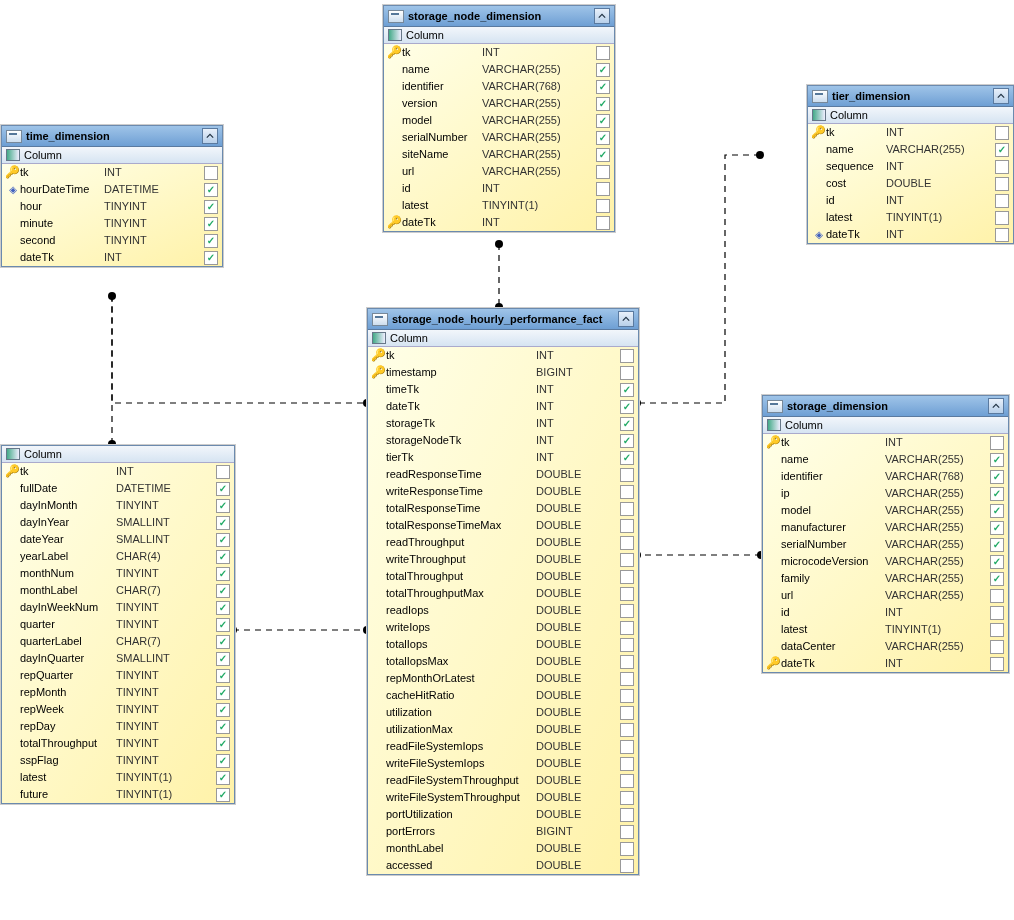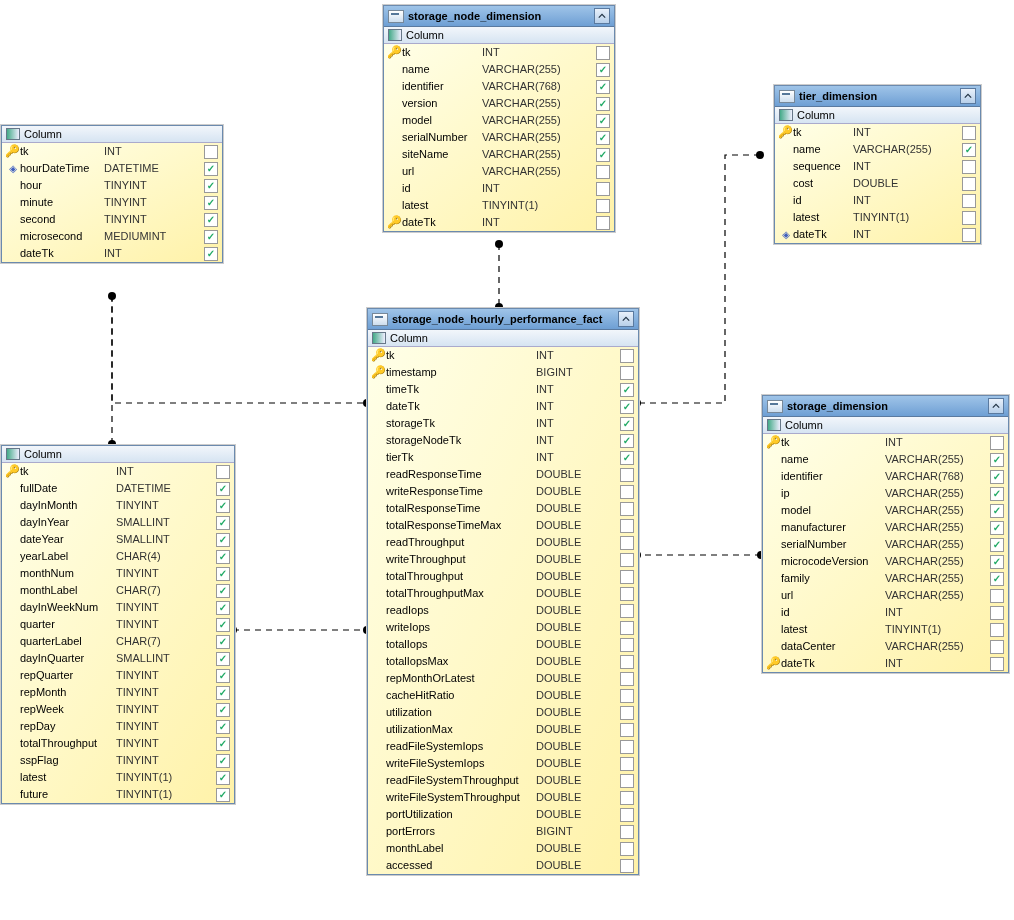--- a/index.html
+++ b/index.html
@@ -48,20 +48,29 @@
 
 <path d="M761,555 L700,555 L700,555 L637,555" stroke="#000" stroke-width="1.2" stroke-dasharray="6,5" fill="none"></path>
 <circle cx="761" cy="555" r="4" fill="#000"></circle>
 <circle cx="637" cy="555" r="4" fill="#000"></circle>
 
 <path d="M112,444 L112,296" stroke="#000" stroke-width="1.2" stroke-dasharray="6,5" fill="none"></path>
 <circle cx="112" cy="444" r="4" fill="#000"></circle>
 </svg>
 
 <div class="tbl" id="t-time" style="left:1px;top:125px;width:220px">
+    <div class="hdr">
+      <span class="ico"></span>
+      <span class="ttl">time_dimension</span>
+      <span class="btn">
+        <svg viewBox="0 0 10 10">
+          <path d="M1,7 L5,3 L9,7" stroke="#234" stroke-width="1.5" fill="none"></path>
+        </svg>
+      </span>
+    </div>
     <div class="sub">
       <span class="cico"></span>
       <span>Column</span>
     </div>
     <div class="rows">
       <div class="row">
         <span class="rk">
           <span class="key">🔑</span>
         </span>
         <span class="rn" style="width:84px">tk</span>
@@ -89,27 +98,20 @@
         <span class="rk"></span>
         <span class="rn" style="width:84px">minute</span>
         <span class="rt">TINYINT</span>
         <span class="sp"></span>
         <span class="cb on"></span>
       </div>
       <div class="row">
         <span class="rk"></span>
         <span class="rn" style="width:84px">second</span>
         <span class="rt">TINYINT</span>
-        <span class="sp"></span>
-        <span class="cb on"></span>
-      </div>
-      <div class="row">
-        <span class="rk"></span>
-        <span class="rn" style="width:84px">microsecond</span>
-        <span class="rt">MEDIUMINT</span>
         <span class="sp"></span>
         <span class="cb on"></span>
       </div>
       <div class="row">
         <span class="rk"></span>
         <span class="rn" style="width:84px">dateTk</span>
         <span class="rt">INT</span>
         <span class="sp"></span>
         <span class="cb on"></span>
       </div>
@@ -206,21 +208,21 @@
         <span class="rk">
           <span class="key">🔑</span>
         </span>
         <span class="rn" style="width:80px">dateTk</span>
         <span class="rt">INT</span>
         <span class="sp"></span>
         <span class="cb"></span>
       </div>
     </div>
   </div>
-<div class="tbl" id="t-tier" style="left:774px;top:85px;width:205px">
+<div class="tbl" id="t-tier" style="left:807px;top:85px;width:205px">
     <div class="hdr">
       <span class="ico"></span>
       <span class="ttl">tier_dimension</span>
       <span class="btn">
         <svg viewBox="0 0 10 10">
           <path d="M1,7 L5,3 L9,7" stroke="#234" stroke-width="1.5" fill="none"></path>
         </svg>
       </span>
     </div>
     <div class="sub">

